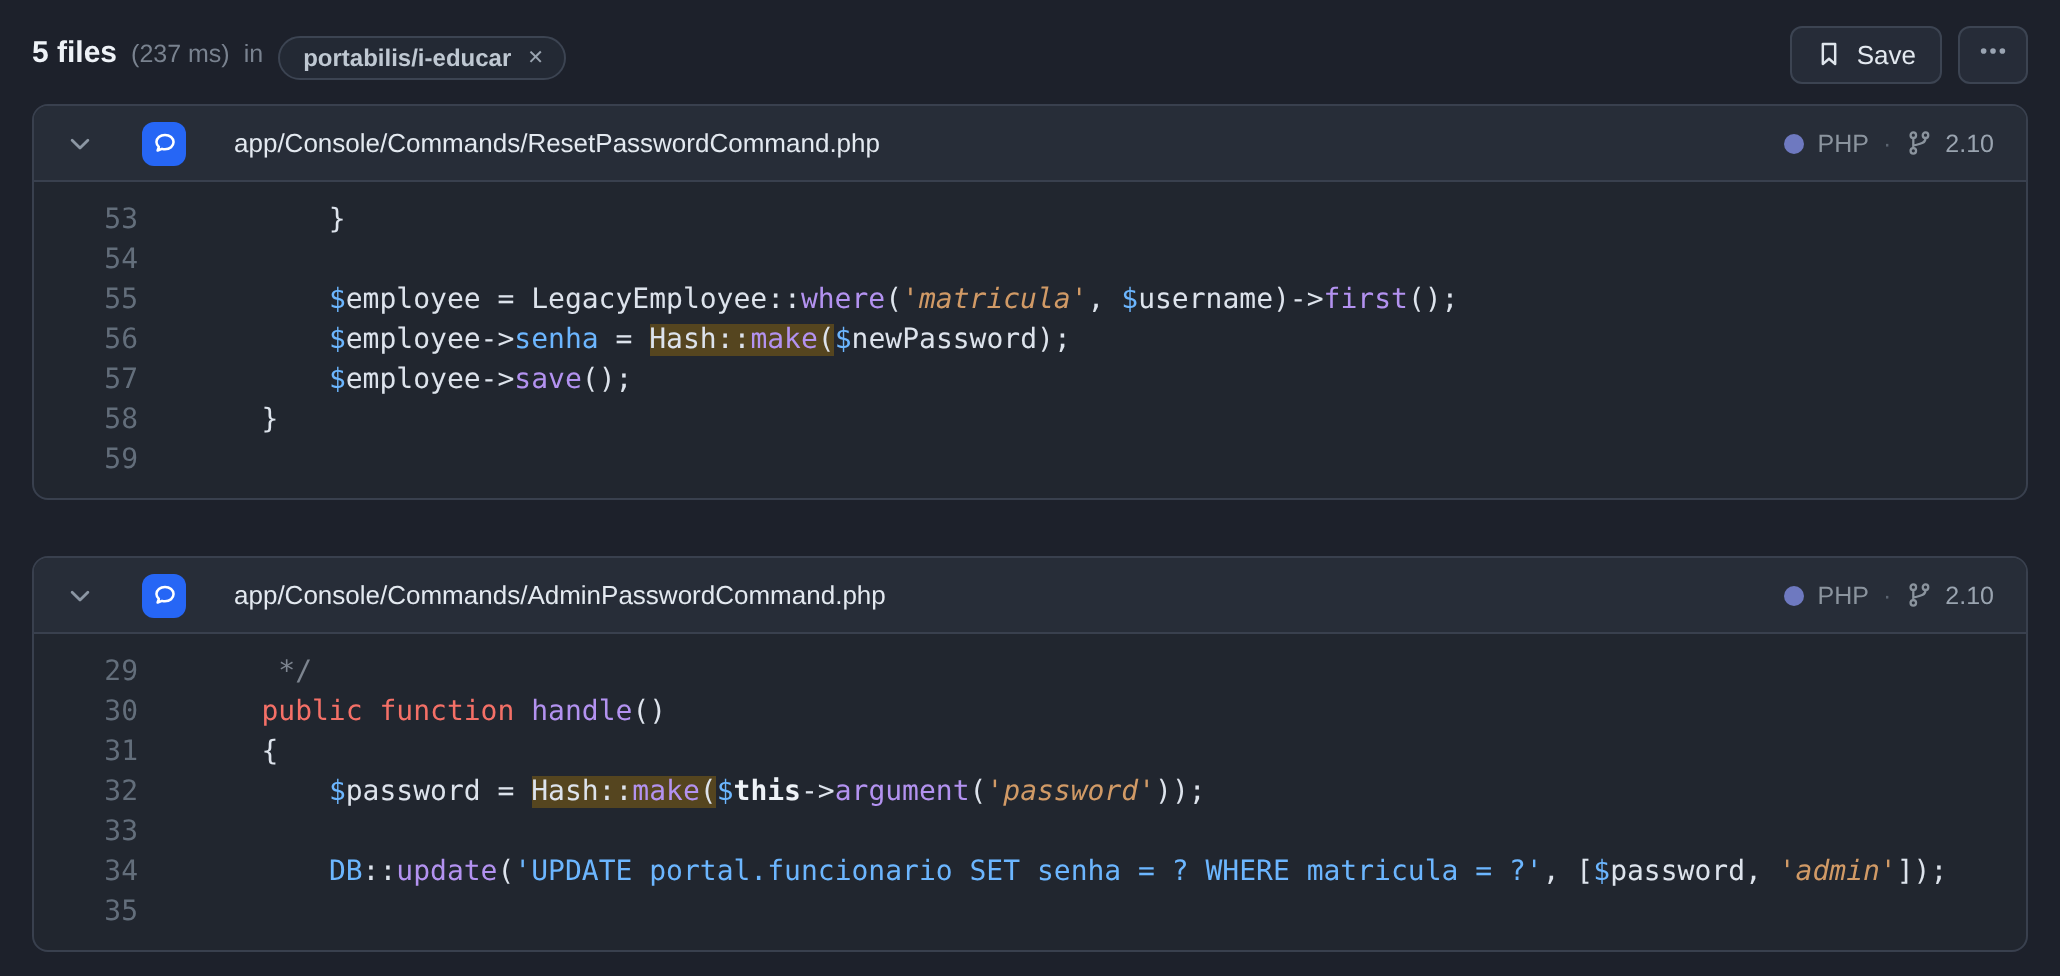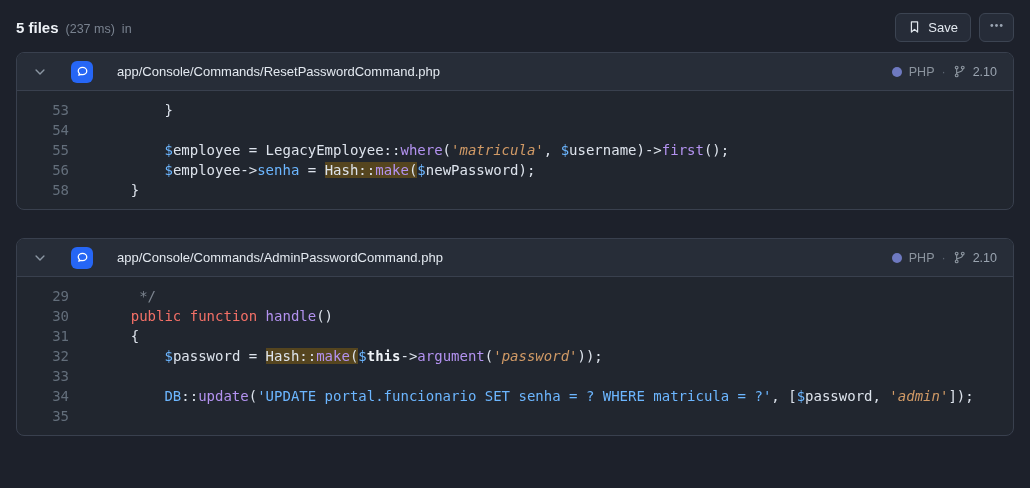--- a/index.html
+++ b/index.html
@@ -52,20 +52,24 @@
   .hl{background:var(--hl);}
 </style>
 </head>
 <body>
 
 <div class="topbar">
   <div class="topbar-left">
     <span class="result-count">5 files</span>
     <span class="result-time">(237 ms)</span>
     <span class="in-label">in</span>
+    <span class="chip">
+      <span>portabilis/i-educar</span>
+      <span class="x">✕</span>
+    </span>
   </div>
   <div class="topbar-right">
     <button class="btn">
       <span class="chevron">
         <svg width="13" height="14" viewBox="0 0 16 16">
             <path d="M4.2 1.8h7.6v12.4L8 10.9l-3.8 3.3z" fill="none" stroke="#dfe5ec" stroke-width="1.5" stroke-linejoin="round"></path>
           </svg>
       </span>
       <span>Save</span>
     </button>
@@ -112,21 +116,23 @@
             </svg>
         </span>
         <span class="branch-label">2.10</span>
       </span>
     </div>
     <div class="code">
         <div class="code-line"><span class="ln">53</span><span class="lc"><span class="tk-pl">        }</span></span></div>
         <div class="code-line"><span class="ln">54</span><span class="lc"></span></div>
         <div class="code-line"><span class="ln">55</span><span class="lc"><span class="tk-pl">        </span><span class="tk-sg">$</span><span class="tk-pl">employee = LegacyEmployee::</span><span class="tk-fn">where</span><span class="tk-pl">(</span><span class="tk-st">'matricula'</span><span class="tk-pl">, </span><span class="tk-sg">$</span><span class="tk-pl">username)-&gt;</span><span class="tk-fn">first</span><span class="tk-pl">();</span></span></div>
         <div class="code-line"><span class="ln">56</span><span class="lc"><span class="tk-pl">        </span><span class="tk-sg">$</span><span class="tk-pl">employee-&gt;</span><span class="tk-pr">senha</span><span class="tk-pl"> = </span><span class="tk-pl hl">Hash::</span><span class="tk-fn hl">make</span><span class="tk-pl hl">(</span><span class="tk-sg">$</span><span class="tk-pl">newPassword);</span></span></div>
+        <div class="code-line"><span class="ln">57</span><span class="lc"><span class="tk-pl">        </span><span class="tk-sg">$</span><span class="tk-pl">employee-&gt;</span><span class="tk-fn">save</span><span class="tk-pl">();</span></span></div>
         <div class="code-line"><span class="ln">58</span><span class="lc"><span class="tk-pl">    }</span></span></div>
+        <div class="code-line"><span class="ln">59</span><span class="lc"></span></div>
       </div>
   </div>
 
   <div class="card">
     <div class="card-header">
       <span class="chevron">
         <svg width="14" height="14" viewBox="0 0 16 16">
             <path d="M3.5 5.8 8 10.3l4.5-4.5" fill="none" stroke="#8b96a3" stroke-width="1.6" stroke-linecap="round" stroke-linejoin="round"></path>
           </svg>
       </span>

